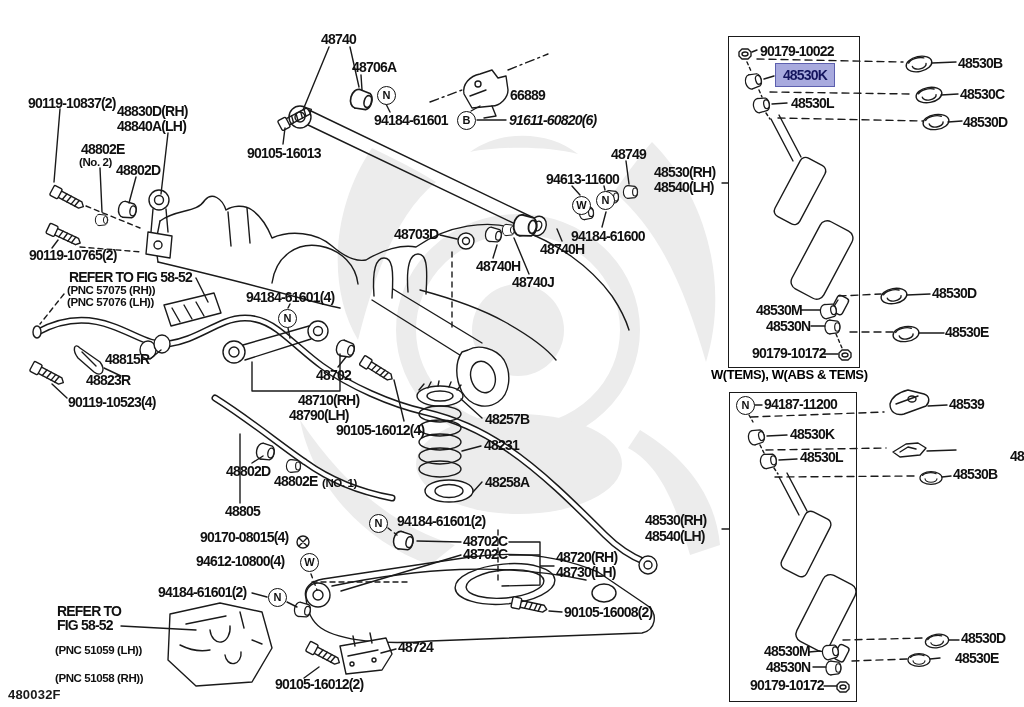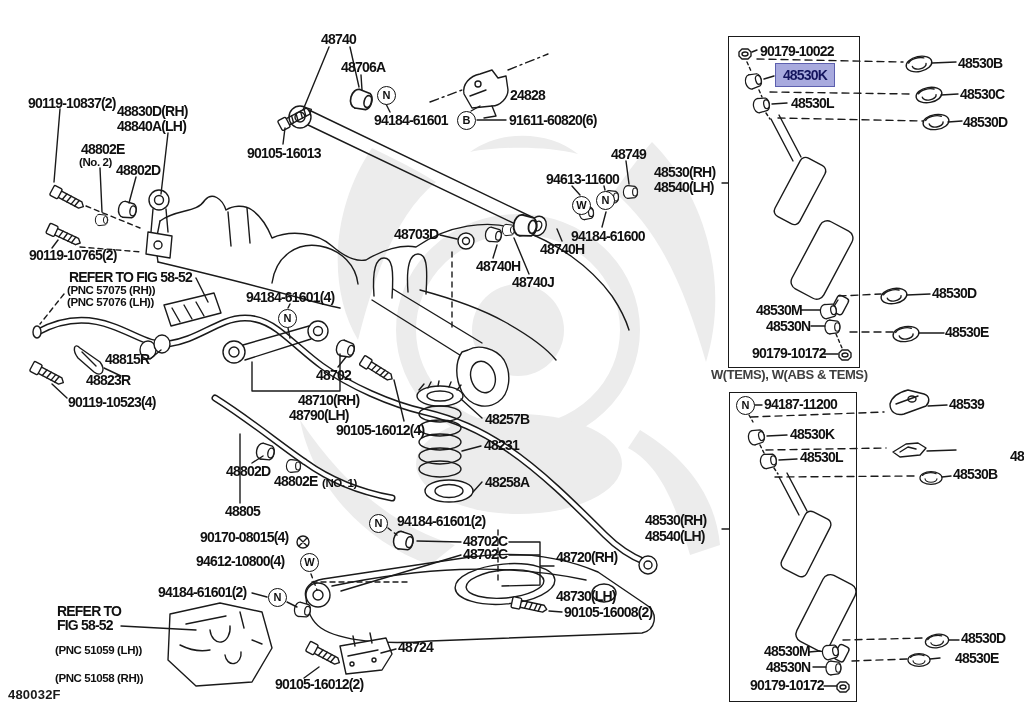--- a/index.html
+++ b/index.html
@@ -9,21 +9,21 @@
   .lbl{position:absolute;font:700 14px/1.05 "Liberation Sans",sans-serif;letter-spacing:-0.8px;
        color:#101010;white-space:pre;z-index:6;}
   .lbl.sm{font-size:11.5px;letter-spacing:-0.4px;}
   .circ{position:absolute;width:17px;height:17px;border:1.8px solid #101010;border-radius:50%;
         font:700 11px/17px "Liberation Sans",sans-serif;text-align:center;color:#101010;
         background:#fff;z-index:6;box-sizing:content-box;}
   .box{position:absolute;border:1.7px solid #1a1a1a;z-index:3;}
   #box1{left:728px;top:36px;width:130px;height:330px;}
   #box2{left:729px;top:392px;width:126px;height:308px;}
   .caption{position:absolute;left:711px;top:368px;font:700 13px/1 "Liberation Sans",sans-serif;
-           letter-spacing:-0.4px;color:#404040;z-index:6;white-space:pre;}
+           letter-spacing:-0.4px;color:#000000;z-index:6;white-space:pre;}
   .hl{position:absolute;left:775px;top:63px;width:58px;height:22px;text-align:center;
       font:700 14px/22px "Liberation Sans",sans-serif;letter-spacing:-0.8px;z-index:7;cursor:pointer;}
   .code{position:absolute;font:700 13px/1 "Liberation Sans",sans-serif;letter-spacing:0.2px;
         color:#1a1a1a;z-index:6;}
   #codeL{left:8px;top:688px;}
   #codeR{left:966px;top:688px;margin-top:23px;}
 </style>
 </head>
 <body>
 
@@ -326,24 +326,24 @@
 
 <div id="labels-layer">
       <span class="lbl" style="left: 28px; top: 96px;">90119-10837(2)</span>
       <span class="lbl" style="left: 117px; top: 104px;">48830D(RH)</span>
       <span class="lbl" style="left: 117px; top: 119px;">48840A(LH)</span>
       <span class="lbl" style="left: 81px; top: 142px;">48802E</span>
       <span class="lbl sm" style="left: 79px; top: 156px;">(No. 2)</span>
       <span class="lbl" style="left: 116px; top: 163px;">48802D</span>
       <span class="lbl" style="left: 247px; top: 146px;">90105-16013</span>
       <span class="lbl" style="left: 321px; top: 32px;">48740</span>
-      <span class="lbl" style="left: 341px; top: 60px;">48706A</span>
+      <span class="lbl" style="left: 352px; top: 60px;">48706A</span>
       <span class="lbl" style="left: 374px; top: 113px; text-align: center;">94184-61601</span>
-      <span class="lbl" style="left: 510px; top: 88px;">24828</span>
-      <span class="lbl" style="left: 509px; top: 113px;">91611-60820(6)</span>
+      <span class="lbl" style="left: 510px; top: 88px;">66889</span>
+      <span class="lbl" style="left: 509px; top: 113px; font-style: italic;">91611-60820(6)</span>
       <span class="lbl" style="left: 611px; top: 147px;">48749</span>
       <span class="lbl" style="left: 546px; top: 172px;">94613-11600</span>
       <span class="lbl" style="left: 654px; top: 165px;">48530(RH)</span>
       <span class="lbl" style="left: 654px; top: 180px;">48540(LH)</span>
       <span class="lbl" style="left: 571px; top: 229px;">94184-61600</span>
       <span class="lbl" style="left: 394px; top: 227px;">48703D</span>
       <span class="lbl" style="left: 476px; top: 259px;">48740H</span>
       <span class="lbl" style="left: 512px; top: 275px;">48740J</span>
       <span class="lbl" style="left: 540px; top: 242px;">48740H</span>
       <span class="lbl" style="left: 29px; top: 248px;">90119-10765(2)</span>
@@ -369,21 +369,21 @@
       <span class="lbl" style="left: 196px; top: 554px;">94612-10800(4)</span>
       <span class="lbl" style="left: 397px; top: 514px;">94184-61601(2)</span>
       <span class="lbl" style="left: 158px; top: 585px;">94184-61601(2)</span>
       <span class="lbl" style="left: 57px; top: 604px; text-align: right;">REFER TO</span>
       <span class="lbl" style="left: 57px; top: 618px;">FIG 58-52</span>
       <span class="lbl sm" style="left: 55px; top: 632px; margin-top: 40px;">(PNC 51058 (RH))</span>
       <span class="lbl sm" style="left: 55px; top: 644px;">(PNC 51059 (LH))</span>
       <span class="lbl" style="left: 463px; top: 534px;">48702C</span>
       <span class="lbl" style="left: 463px; top: 547px;">48702C</span>
       <span class="lbl" style="left: 556px; top: 550px;">48720(RH)</span>
-      <span class="lbl" style="left: 556px; top: 565px; margin-top: 24px;">48730(LH)</span>
+      <span class="lbl" style="left: 556px; top: 565px;">48730(LH)</span>
       <span class="lbl" style="left: 564px; top: 605px;">90105-16008(2)</span>
       <span class="lbl" style="left: 398px; top: 640px;">48724</span>
       <span class="lbl" style="left: 275px; top: 677px;">90105-16012(2)</span>
       <span class="lbl" style="left: 760px; top: 44px;">90179-10022</span>
       <span class="lbl" style="left: 791px; top: 96px;">48530L</span>
       <span class="lbl" style="left: 756px; top: 303px;">48530M</span>
       <span class="lbl" style="left: 766px; top: 319px;">48530N</span>
       <span class="lbl" style="left: 752px; top: 346px;">90179-10172</span>
       <span class="lbl" style="left: 958px; top: 56px;">48530B</span>
       <span class="lbl" style="left: 960px; top: 87px;">48530C</span>

